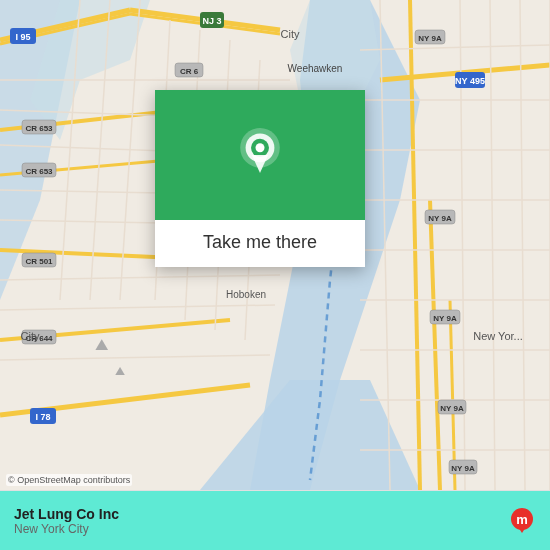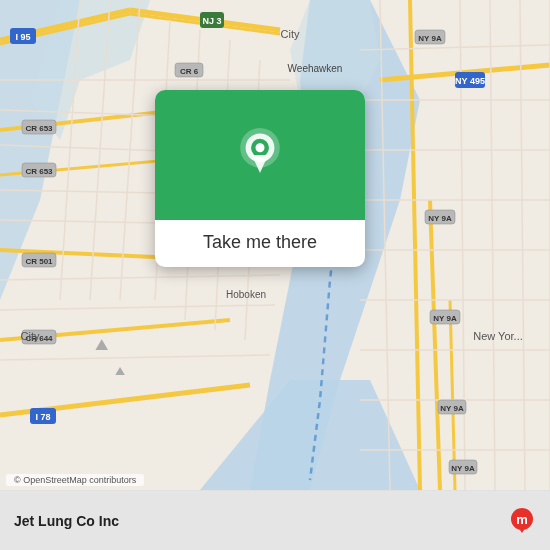--- a/index.html
+++ b/index.html
@@ -29,21 +29,21 @@
       left: 0;
     }
 
     
     #popup-card {
       position: absolute;
       top: 90px;
       left: 155px;
       width: 210px;
       background: white;
-      border-radius: 10px;
+      border-radius: 0;
       box-shadow: 0 4px 16px rgba(0,0,0,0.3);
       overflow: hidden;
       z-index: 10;
     }
 
     #popup-green-area {
       background: #2eaa5c;
       display: flex;
       align-items: center;
       justify-content: center;
@@ -68,21 +68,21 @@
       background: none;
       border: none;
       cursor: pointer;
       font-family: Arial, sans-serif;
     }
 
     
     #footer-bar {
       width: 550px;
       height: 60px;
-      background: #e5e5e5;
+      background: #5eead4;
       border-top: 1px solid #e0e0e0;
       display: flex;
       align-items: center;
       justify-content: space-between;
       padding: 0 14px;
     }
 
     #footer-left {
       display: flex;
       flex-direction: column;
@@ -124,21 +124,21 @@
     }
 
     
     #osm-attribution {
       position: absolute;
       bottom: 4px;
       left: 6px;
       font-size: 9px;
       color: #555;
       background: rgba(255,255,255,0.7);
-      padding: 1px 8px;
+      padding: 1px 2px;
       border-radius: 2px;
       z-index: 5;
     }
   </style>
 </head>
 <body>
 
 <div id="map-container">
 
   <svg id="map-svg" viewBox="0 0 550 490" xmlns="http://www.w3.org/2000/svg">
@@ -281,20 +281,21 @@
     </div>
     <div id="popup-button-area">
       <button id="take-me-there-btn">Take me there</button>
     </div>
   </div>
 </div>
 
 <div id="footer-bar">
   <div id="footer-left">
     <span id="footer-title">Jet Lung Co Inc</span>
+    <span id="footer-subtitle">New York City</span>
   </div>
   <div id="footer-logo">
     <div id="moovit-logo">
 
       <svg class="moovit-m-icon" viewBox="0 0 28 28" xmlns="http://www.w3.org/2000/svg">
         <ellipse cx="14" cy="12" rx="11" ry="11" fill="#e8302a"></ellipse>
         <text x="14" y="17" text-anchor="middle" fill="white" font-size="13" font-weight="bold" font-family="Arial">m</text>
         <polygon points="14,26 10,20 18,20" fill="#e8302a"></polygon>
       </svg>
     </div>

